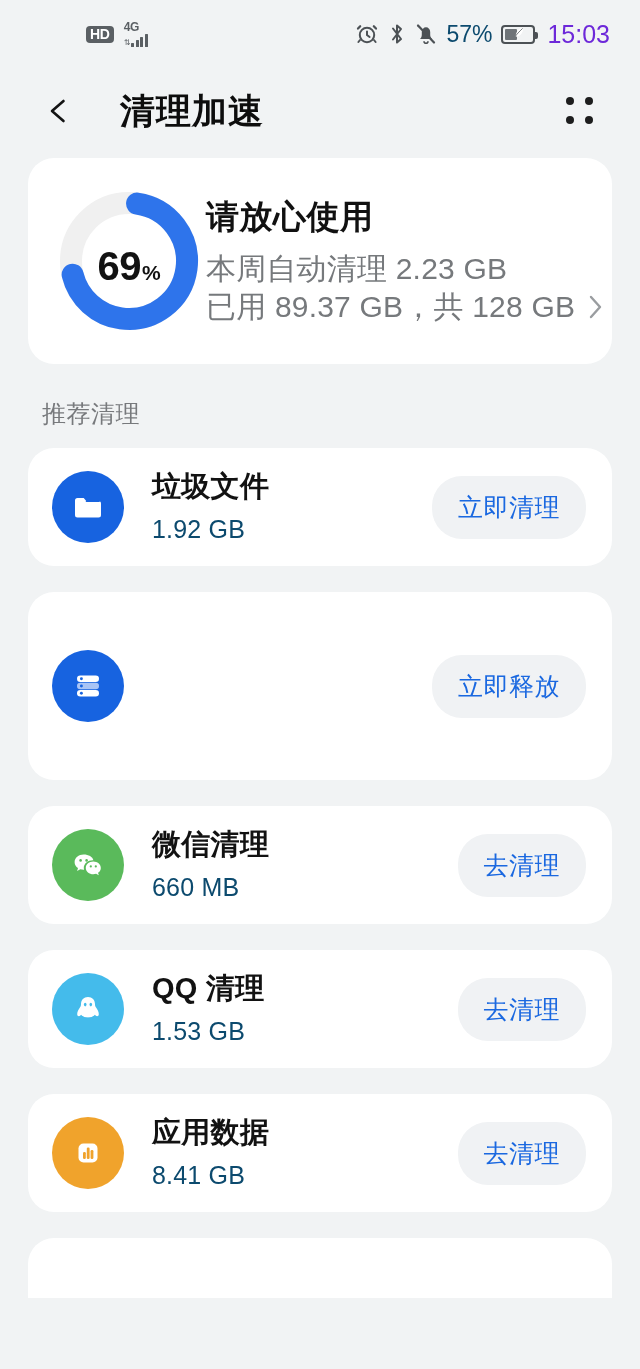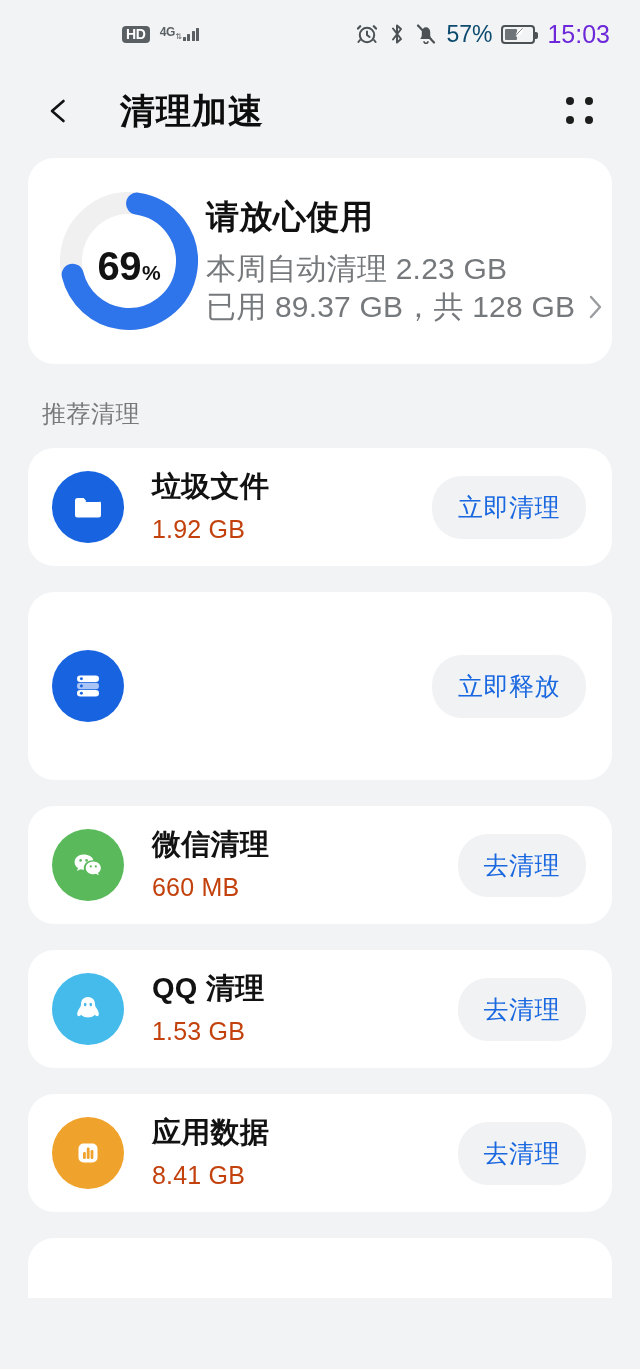--- a/index.html
+++ b/index.html
@@ -22,36 +22,36 @@
     height: 68px;
     display: flex;
     align-items: center;
     justify-content: space-between;
     padding: 0 30px 0 86px;
   }
   .status-left, .status-right {
     display: flex;
     align-items: center;
   }
-  .status-left { gap: 10px; margin-left: 36px; }
+  .status-left { gap: 10px; }
   .status-right { gap: 9px; }
 
   .hd-badge {
     background: #5a5f63;
     color: #ffffff;
     font-size: 14px;
     font-weight: bold;
     border-radius: 4px;
     padding: 1px 4px 2px 4px;
     line-height: 14px;
     letter-spacing: -0.3px;
   }
   .net-block {
     display: flex;
-    flex-direction: row;
+    flex-direction: column;
     align-items: flex-start;
     line-height: 1;
   }
   .net-label {
     font-size: 12px;
     font-weight: bold;
     color: #5a5f63;
     line-height: 11px;
     letter-spacing: -0.2px;
   }
@@ -237,21 +237,21 @@
   }
   .item-title {
     font-size: 29px;
     font-weight: bold;
     color: #121212;
     line-height: 42px;
     letter-spacing: 0.3px;
   }
   .item-sub {
     font-size: 25px;
-    color: #c2410c;
+    color: #0c4a6e;
     line-height: 40px;
     letter-spacing: 0.2px;
     margin-top: 2px;
   }
   .wrap-title { max-width: 375px; }
   .wrap-sub { max-width: 375px; }
 
   .action-btn {
     flex: 0 0 auto;
     background: #f0f2f4;

